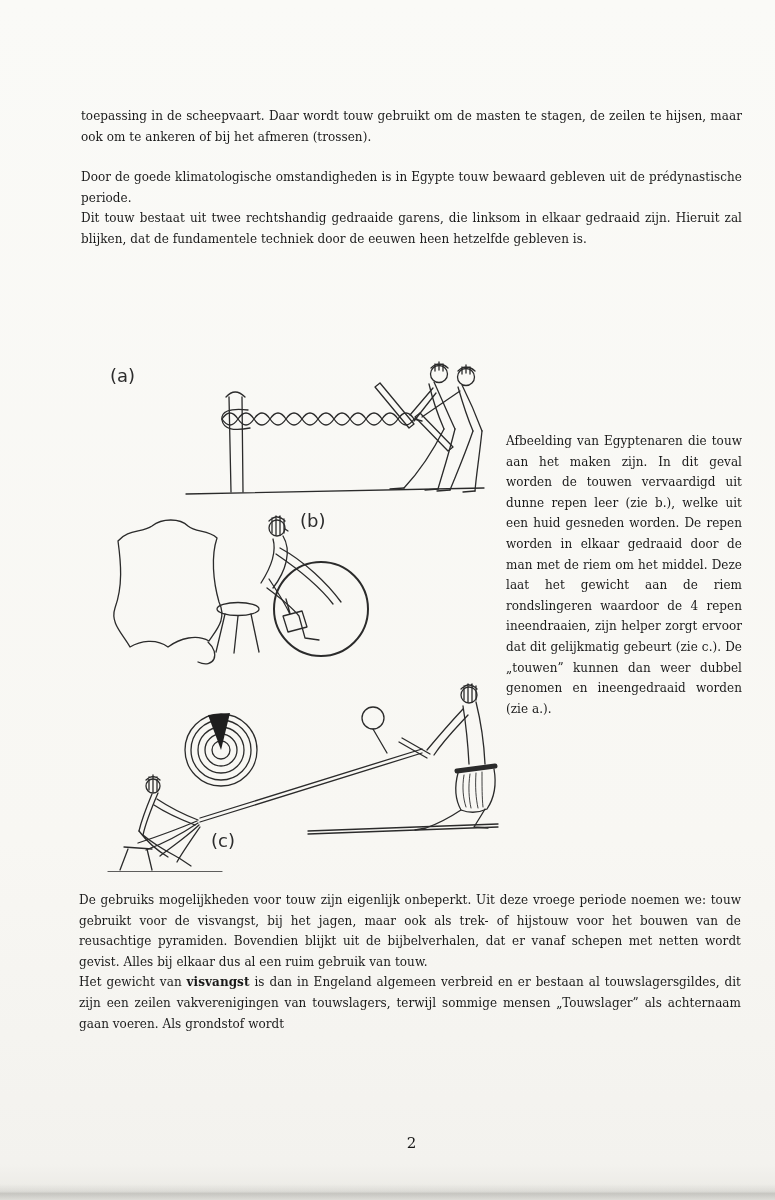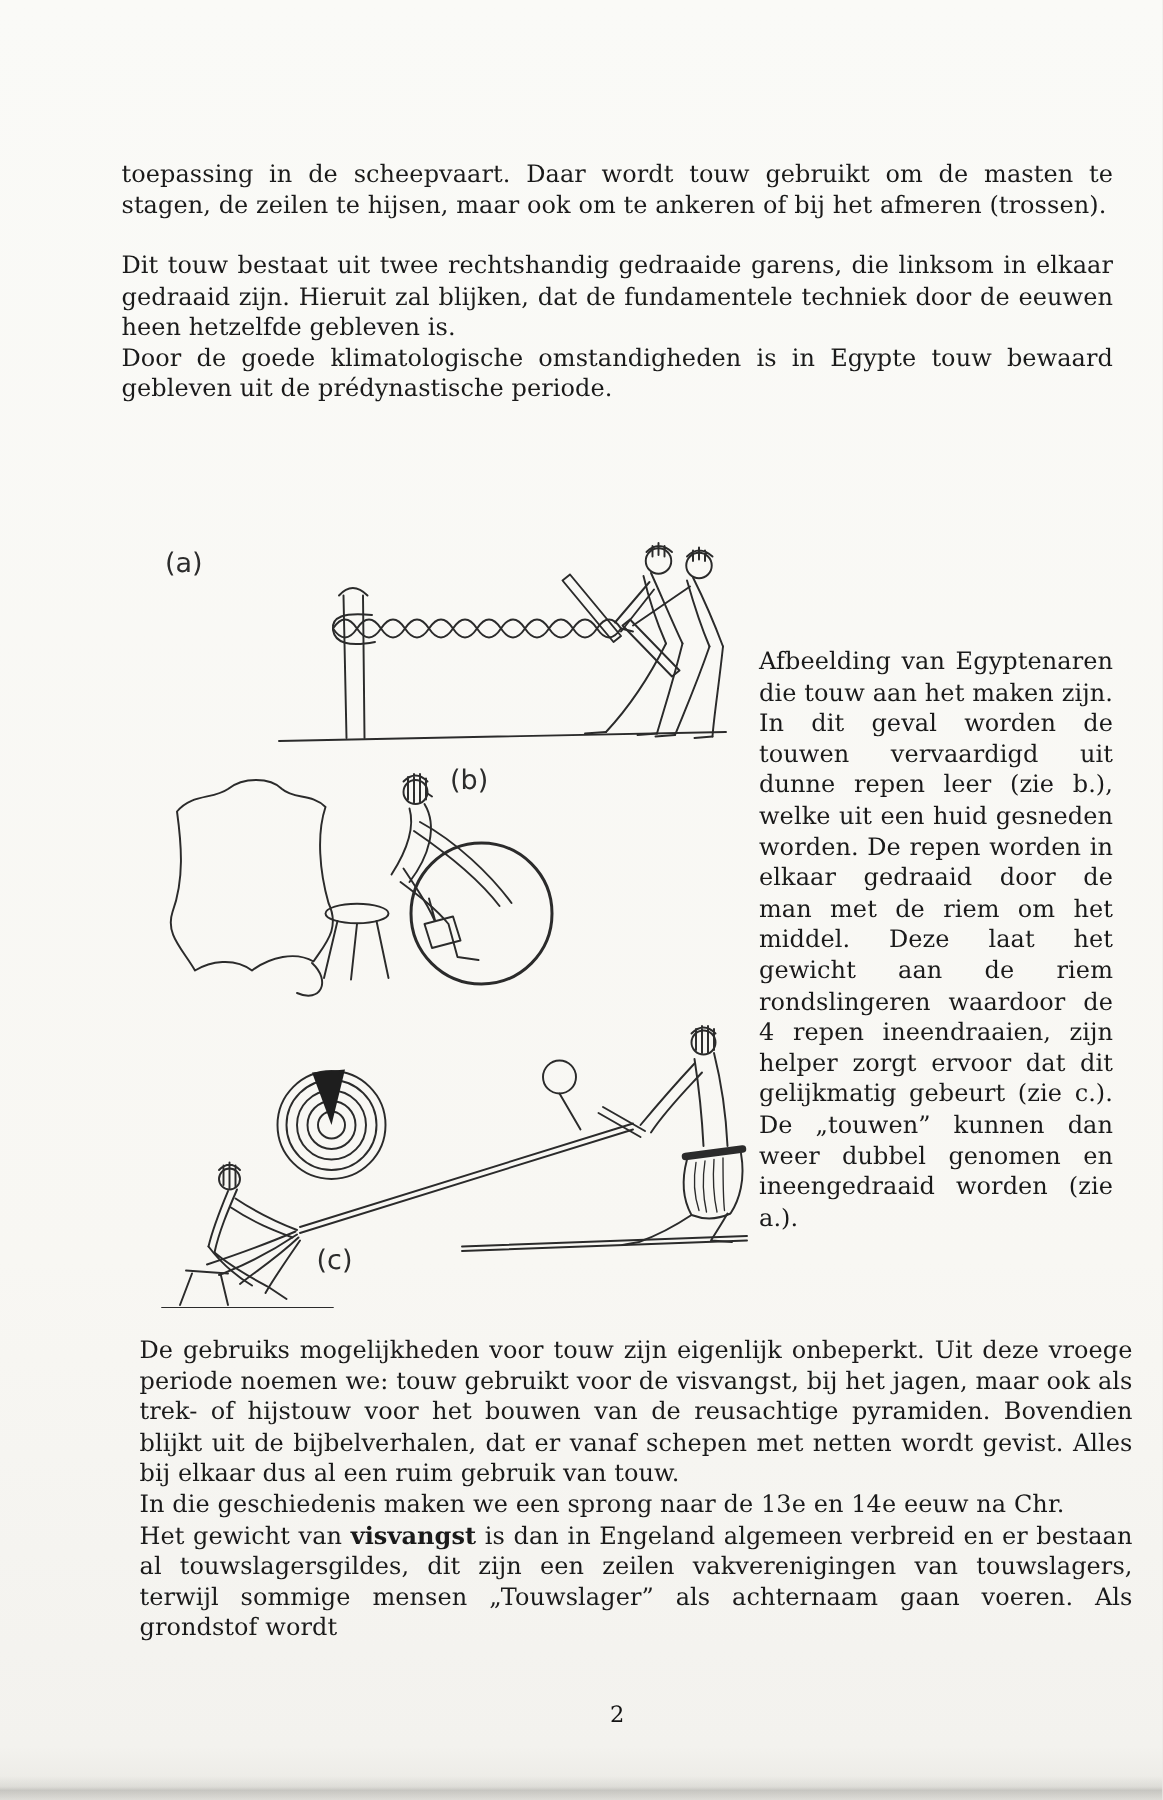--- a/index.html
+++ b/index.html
@@ -8,31 +8,31 @@
     position:relative;
     width:775px; height:1200px;
     margin:0 auto;
     background:linear-gradient(180deg,#fafaf7 0%,#f8f7f3 70%,#f3f2ee 97%,#e9e8e3 100%);
     overflow:hidden;
     font-family:"DejaVu Serif", serif;
     color:#1a1a1a;
   }
   .bodytext {
     position:absolute;
-    font-size:16px;
+    font-size:12px;
     line-height:20.6px;
     letter-spacing:0.05px;
     text-align:justify;
     color:#1a1a1a;
   }
   .bodytext p { margin:0; text-align:justify; }
   .para1 { top:106px; left:81px; width:661px; }
   .para2 { top:167px; left:81px; width:661px; }
   .caption { top:431px; left:506px; width:236px; }
-  .bottomblock { top:890px; left:93px; width:662px; }
+  .bottomblock { top:890px; left:79px; width:662px; }
   .figure {
     position:absolute; top:357px; left:70px;
     width:430px; height:515px;
   }
   .fig-label {
     position:absolute;
     font-family:"DejaVu Sans", sans-serif;
     font-size:18px; color:#2c2c2c;
   }
   .lbl-a { top:8px;  left:40px; }
@@ -52,22 +52,22 @@
 </head>
 <body>
 
 <div class="page">
 
   <div class="bodytext para1">
     <p>toepassing in de scheepvaart. Daar wordt touw gebruikt om de masten te stagen, de zeilen te hijsen, maar ook om te ankeren of bij het afmeren (trossen).</p>
   </div>
 
   <div class="bodytext para2">
+    <p>Door de goede klimatologische omstandigheden is in Egypte touw bewaard gebleven uit de prédynastische periode.</p>
     <p>Dit touw bestaat uit twee rechtshandig gedraaide garens, die linksom in elkaar gedraaid zijn. Hieruit zal blijken, dat de fundamentele techniek door de eeuwen heen hetzelfde gebleven is.</p>
-    <p>Door de goede klimatologische omstandigheden is in Egypte touw bewaard gebleven uit de prédynastische periode.</p>
   </div>
 
   <div class="figure">
     <svg class="artwork" width="430" height="515" viewBox="0 0 430 515" xmlns="http://www.w3.org/2000/svg">
 
       <g>
 
         <path d="M116 137 L414 131"></path>
 
         <path d="M159 40 L161 135 M172 40 L173 135 M156 40 Q165 30 175 40"></path>
@@ -154,20 +154,19 @@
 
     <span class="fig-label lbl-a">(a)</span>
     <span class="fig-label lbl-b">(b)</span>
     <span class="fig-label lbl-c">(c)</span>
   </div>
 
   <div class="bodytext caption">Afbeelding van Egyptenaren die touw aan het maken zijn. In dit geval worden de touwen vervaardigd uit dunne repen leer (zie b.), welke uit een huid gesneden worden. De repen worden in elkaar gedraaid door de man met de riem om het middel. Deze laat het gewicht aan de riem rondslingeren waardoor de 4 repen ineendraaien, zijn helper zorgt ervoor dat dit gelijkmatig gebeurt (zie c.). De „touwen” kunnen dan weer dubbel genomen en ineengedraaid worden (zie a.).</div>
 
   <div class="bodytext bottomblock">
     <p>De gebruiks mogelijkheden voor touw zijn eigenlijk onbeperkt. Uit deze vroege periode noemen we: touw gebruikt voor de visvangst, bij het jagen, maar ook als trek- of hijstouw voor het bouwen van de reusachtige pyramiden. Bovendien blijkt uit de bijbelverhalen, dat er vanaf schepen met netten wordt gevist. Alles bij elkaar dus al een ruim gebruik van touw.</p>
-    <p>In die geschiedenis maken we een sprong naar de 13e en 14e eeuw na Chr.</p>
     <p><span>Het gewicht van </span><b>visvangst</b><span> is dan in Engeland algemeen verbreid en er bestaan al touwslagersgildes, dit zijn een zeilen vakverenigingen van touwslagers, terwijl sommige mensen „Touwslager” als achternaam gaan voeren. Als grondstof wordt</span></p>
   </div>
 
   <div class="page-number">2</div>
 
   <div class="scan-edge"></div>
 </div>
 
 </body></html>

